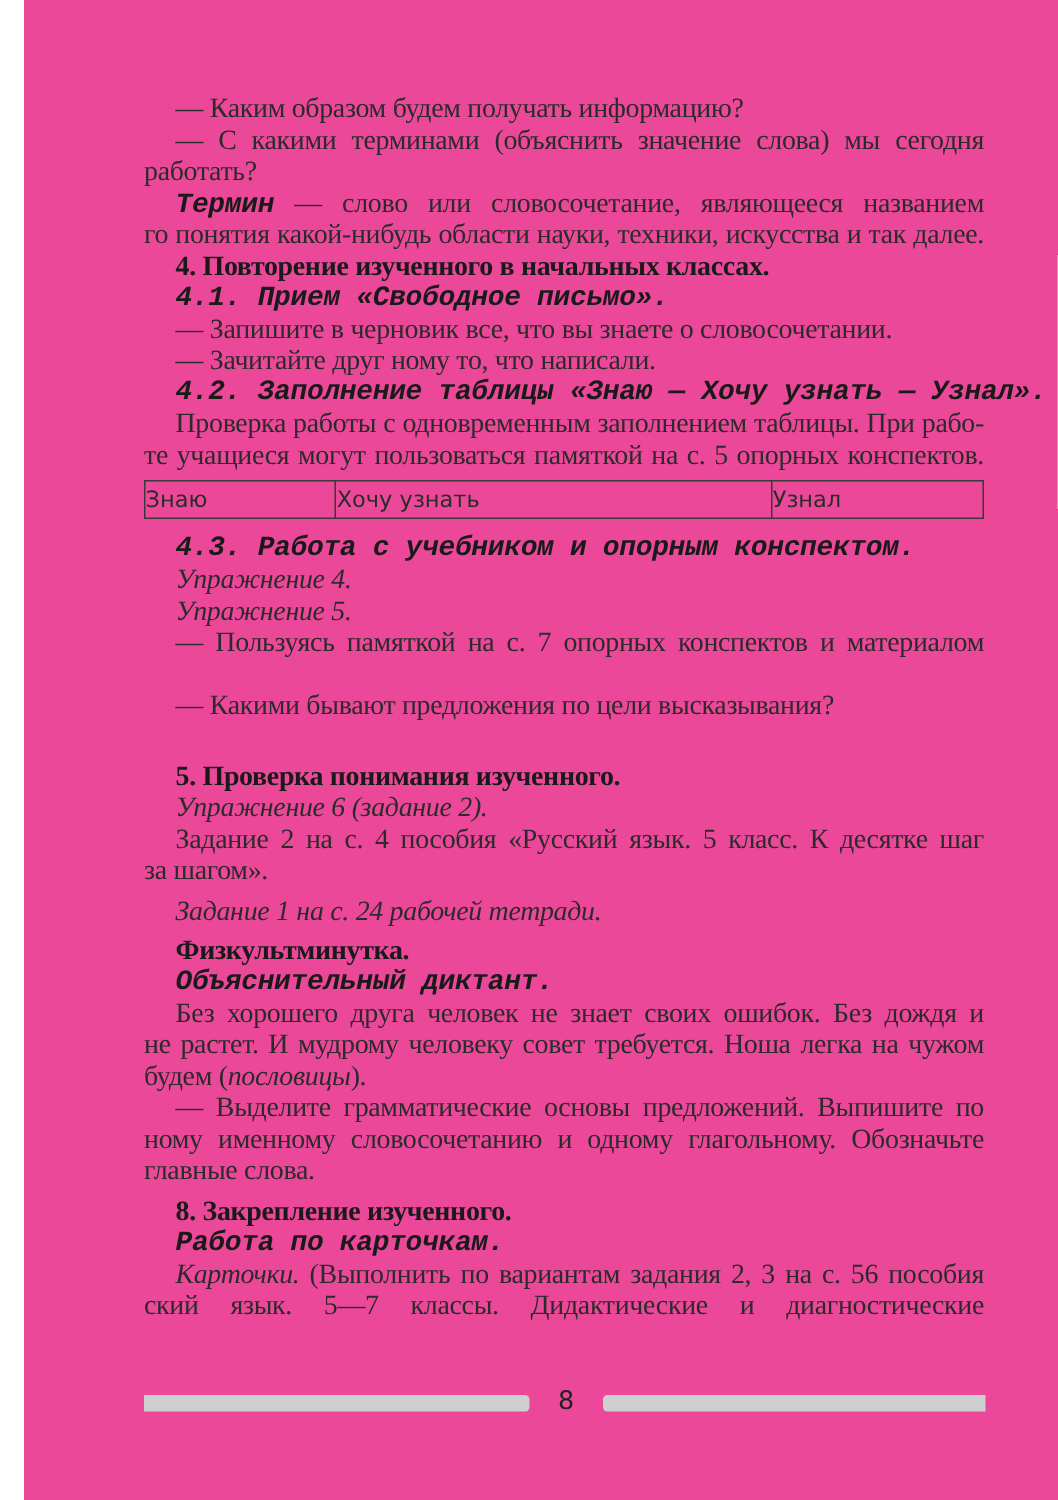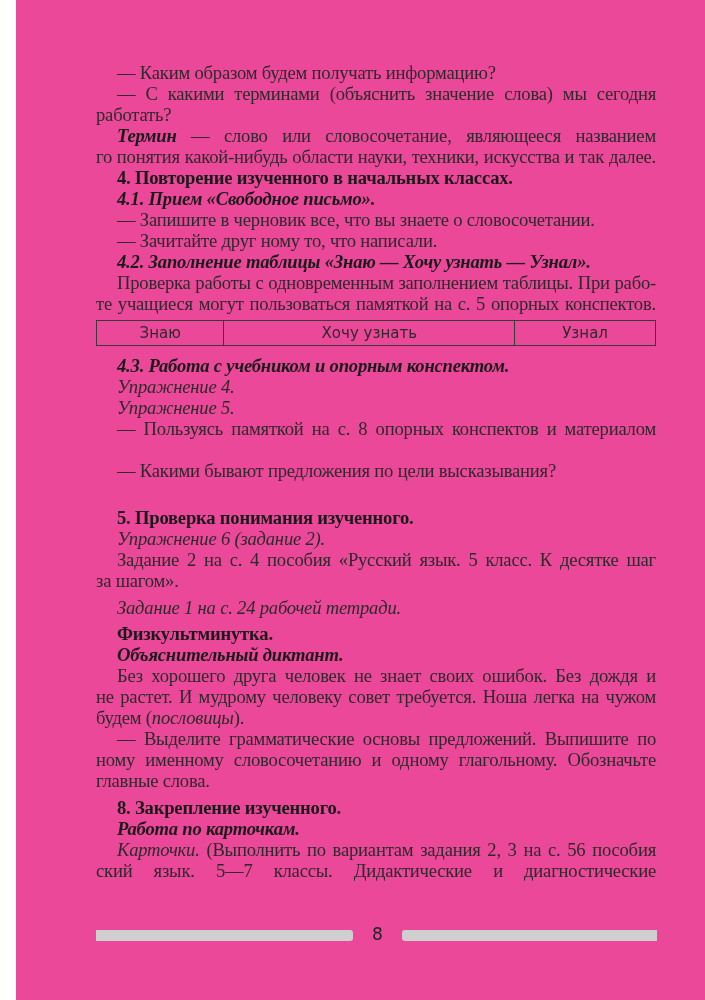--- a/index.html
+++ b/index.html
@@ -13,34 +13,33 @@
     font-size: 18.6px;
     line-height: 21px;
     color: #2b2b2b;
     white-space: nowrap;
     letter-spacing: -0.2px;
   }
   .ln.just { text-align: justify; text-align-last: justify; white-space: normal; height: 21px; overflow: hidden; }
   .ind { padding-left: 21px; width: 539px; }
   .b { font-weight: bold; color: #1a1a1a; }
   .i { font-style: italic; }
-  .bi { font-weight: bold; font-style: italic; color: #1a1a1a; }
+  .bi { font-weight: bold; font-style: italic; color: #1a1a1a; font-family: Liberation Mono, monospace; }
 
   table.kwl {
     position: absolute;
     left: 80px; top: 320px;
     width: 560px; height: 26px;
     border-collapse: collapse;
     font-family: "DejaVu Sans", "Liberation Sans", sans-serif;
     font-size: 15px;
     color: #2b2b2b;
   }
   table.kwl td {
     border: 1.5px solid #3a3a3a;
-    text-align: center;
     padding: 0;
     height: 24px;
   }
 
   .footer-bar {
     position: absolute; top: 930px; height: 11px; background: #cfcfcf;
   }
   .footer-bar.left { left: 80px; width: 257px; border-radius: 0 3px 3px 0; }
   .footer-bar.right { left: 386px; width: 255px; border-radius: 3px 0 0 3px; }
   .page-num {
@@ -73,21 +72,21 @@
       <td>Знаю</td>
       <td>Хочу узнать</td>
       <td>Узнал</td>
     </tr>
   </tbody>
     </table>
 
   <div class="ln ind bi" style="top:355px">4.3. Работа с учебником и опорным конспектом.</div>
   <div class="ln ind i" style="top:376px">Упражнение 4.</div>
   <div class="ln ind i" style="top:397px">Упражнение 5.</div>
-  <div class="ln ind just" style="top:418px">— Пользуясь памяткой на с. 8 опорных конспектов и материалом</div>
+  <div class="ln ind just" style="top:418px">— Пользуясь памяткой на с. 7 опорных конспектов и материалом</div>
   <div class="ln ind" style="top:460px">— Какими бывают предложения по цели высказывания?</div>
 
   <div class="ln ind b" style="top:507px">5. Проверка понимания изученного.</div>
   <div class="ln ind i" style="top:528px">Упражнение 6 (задание 2).</div>
   <div class="ln ind just" style="top:549px">Задание 2 на с. 4 пособия «Русский язык. 5 класс. К десятке шаг</div>
   <div class="ln" style="top:570px">за шагом».</div>
   <div class="ln ind i" style="top:597px">Задание 1 на с. 24 рабочей тетради.</div>
 
   <div class="ln ind b" style="top:623px">Физкультминутка.</div>
   <div class="ln ind bi" style="top:644px">Объяснительный диктант.</div>

